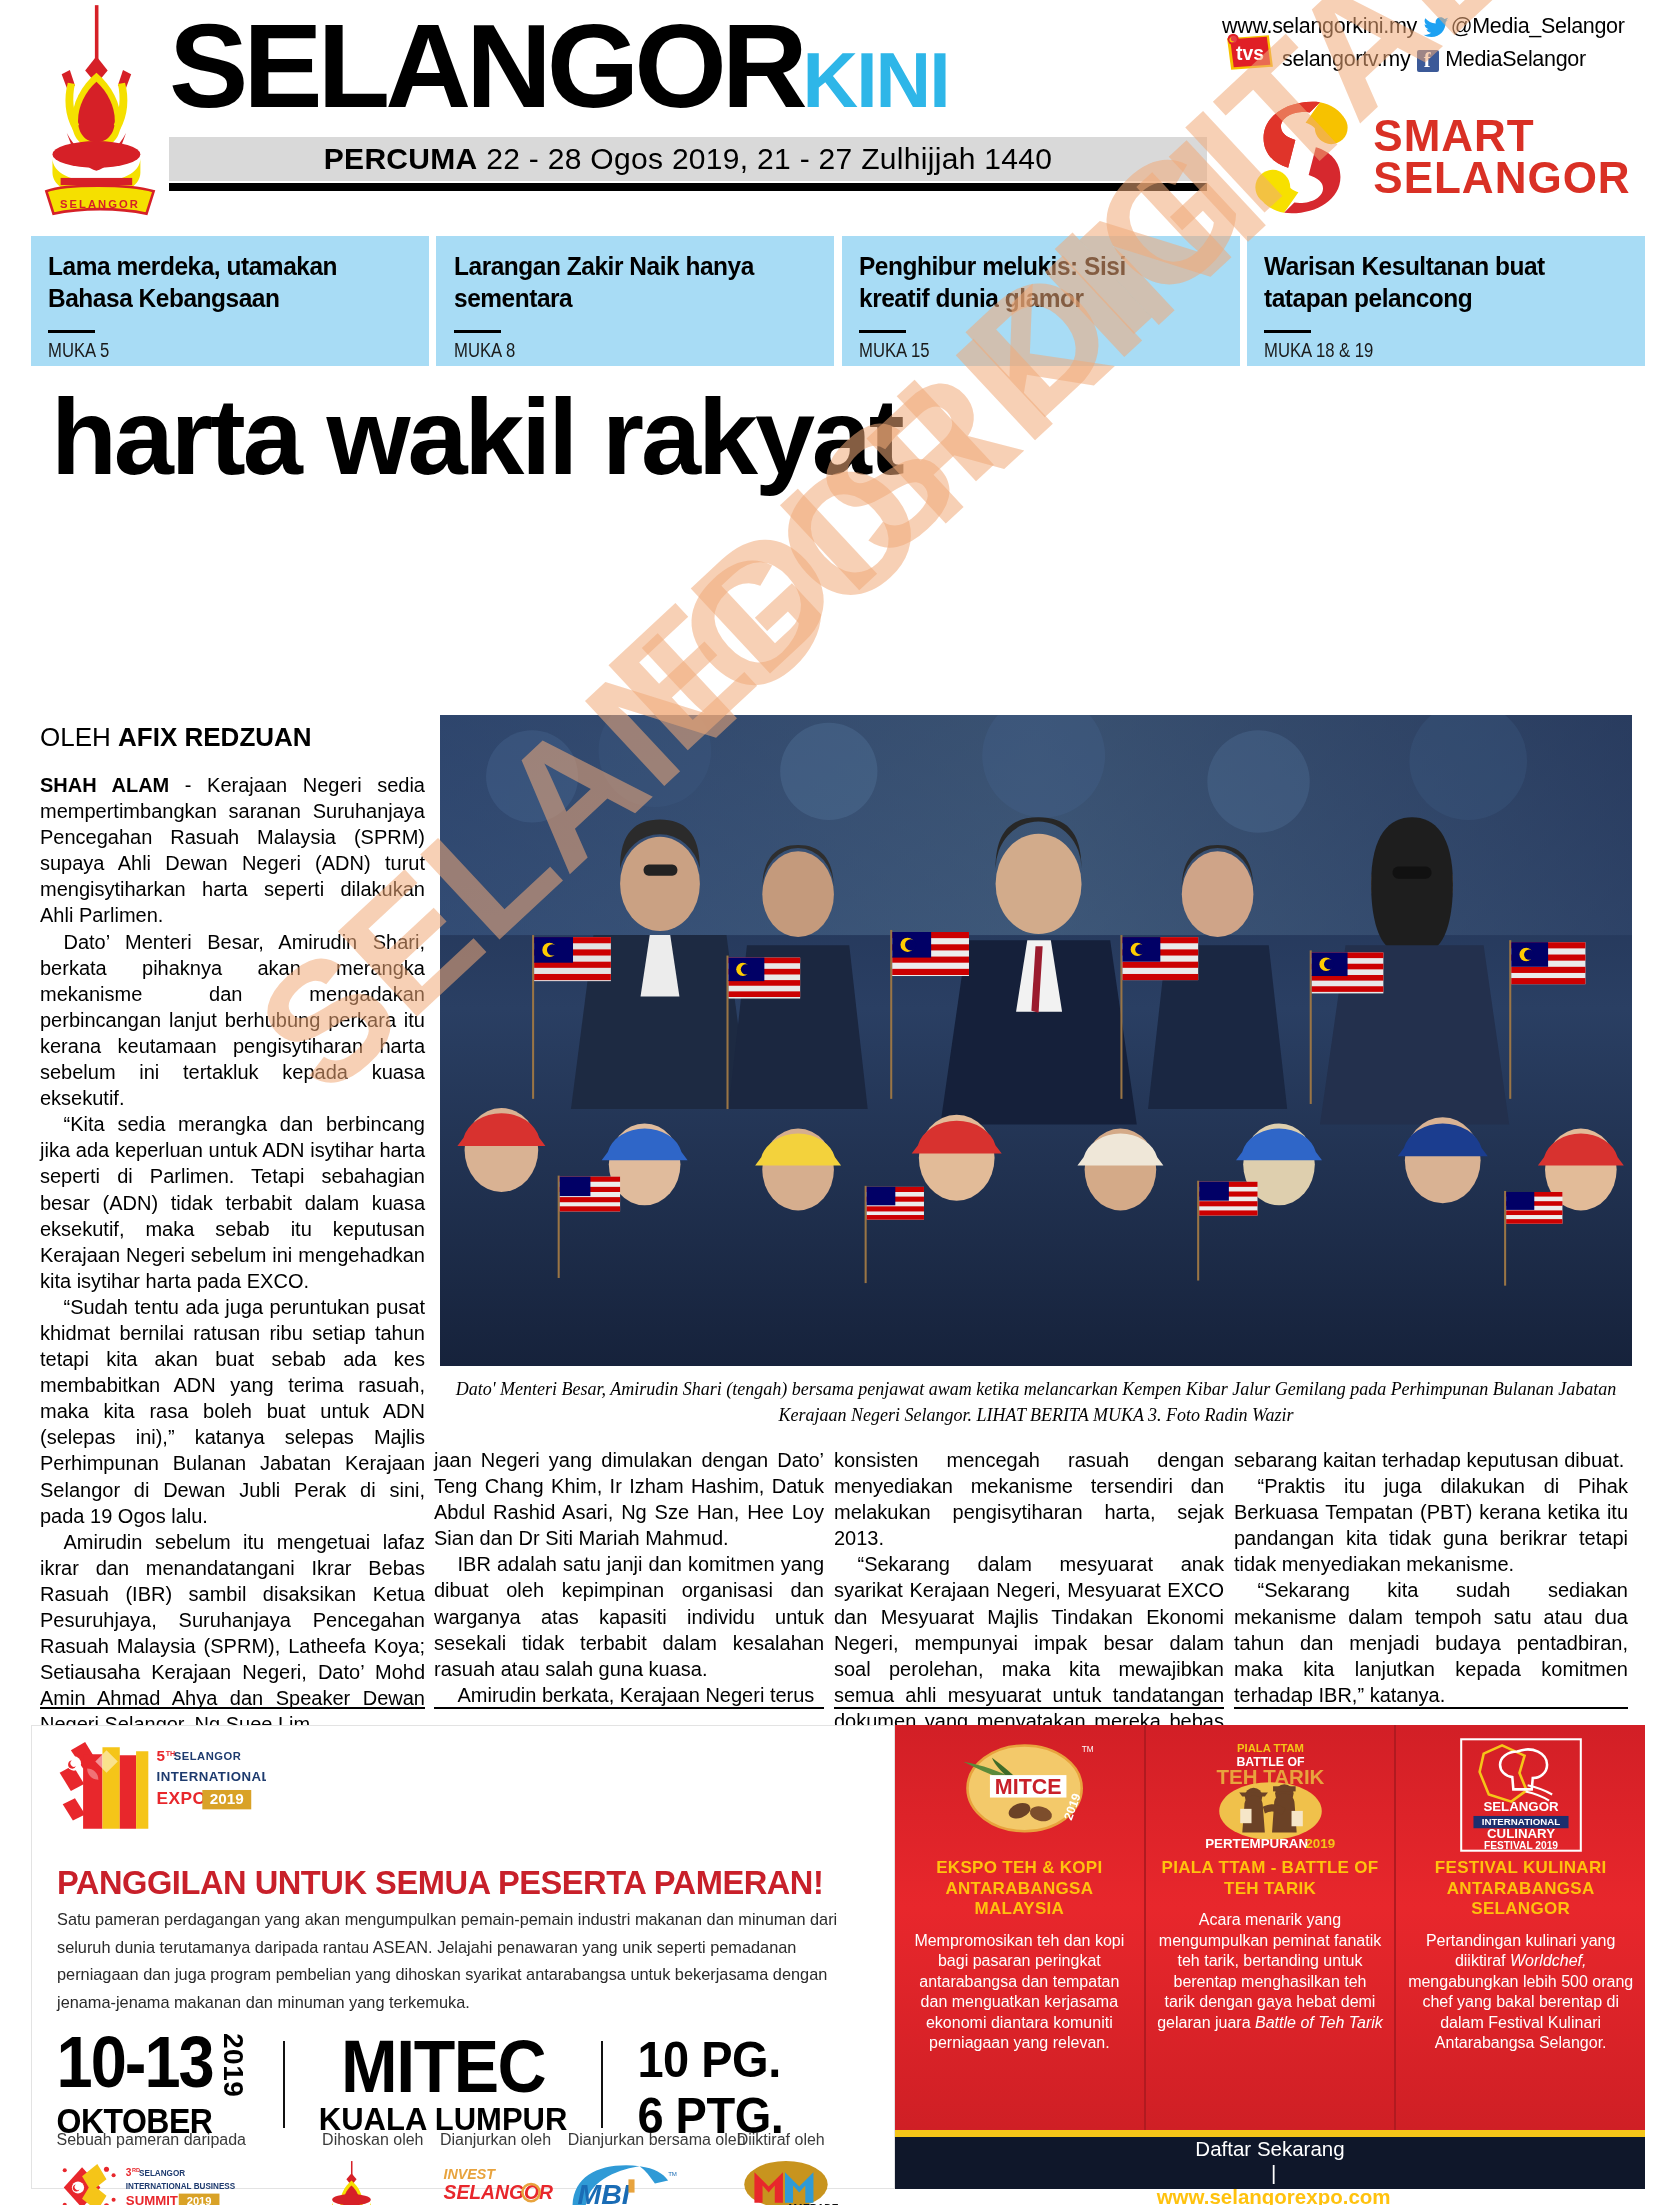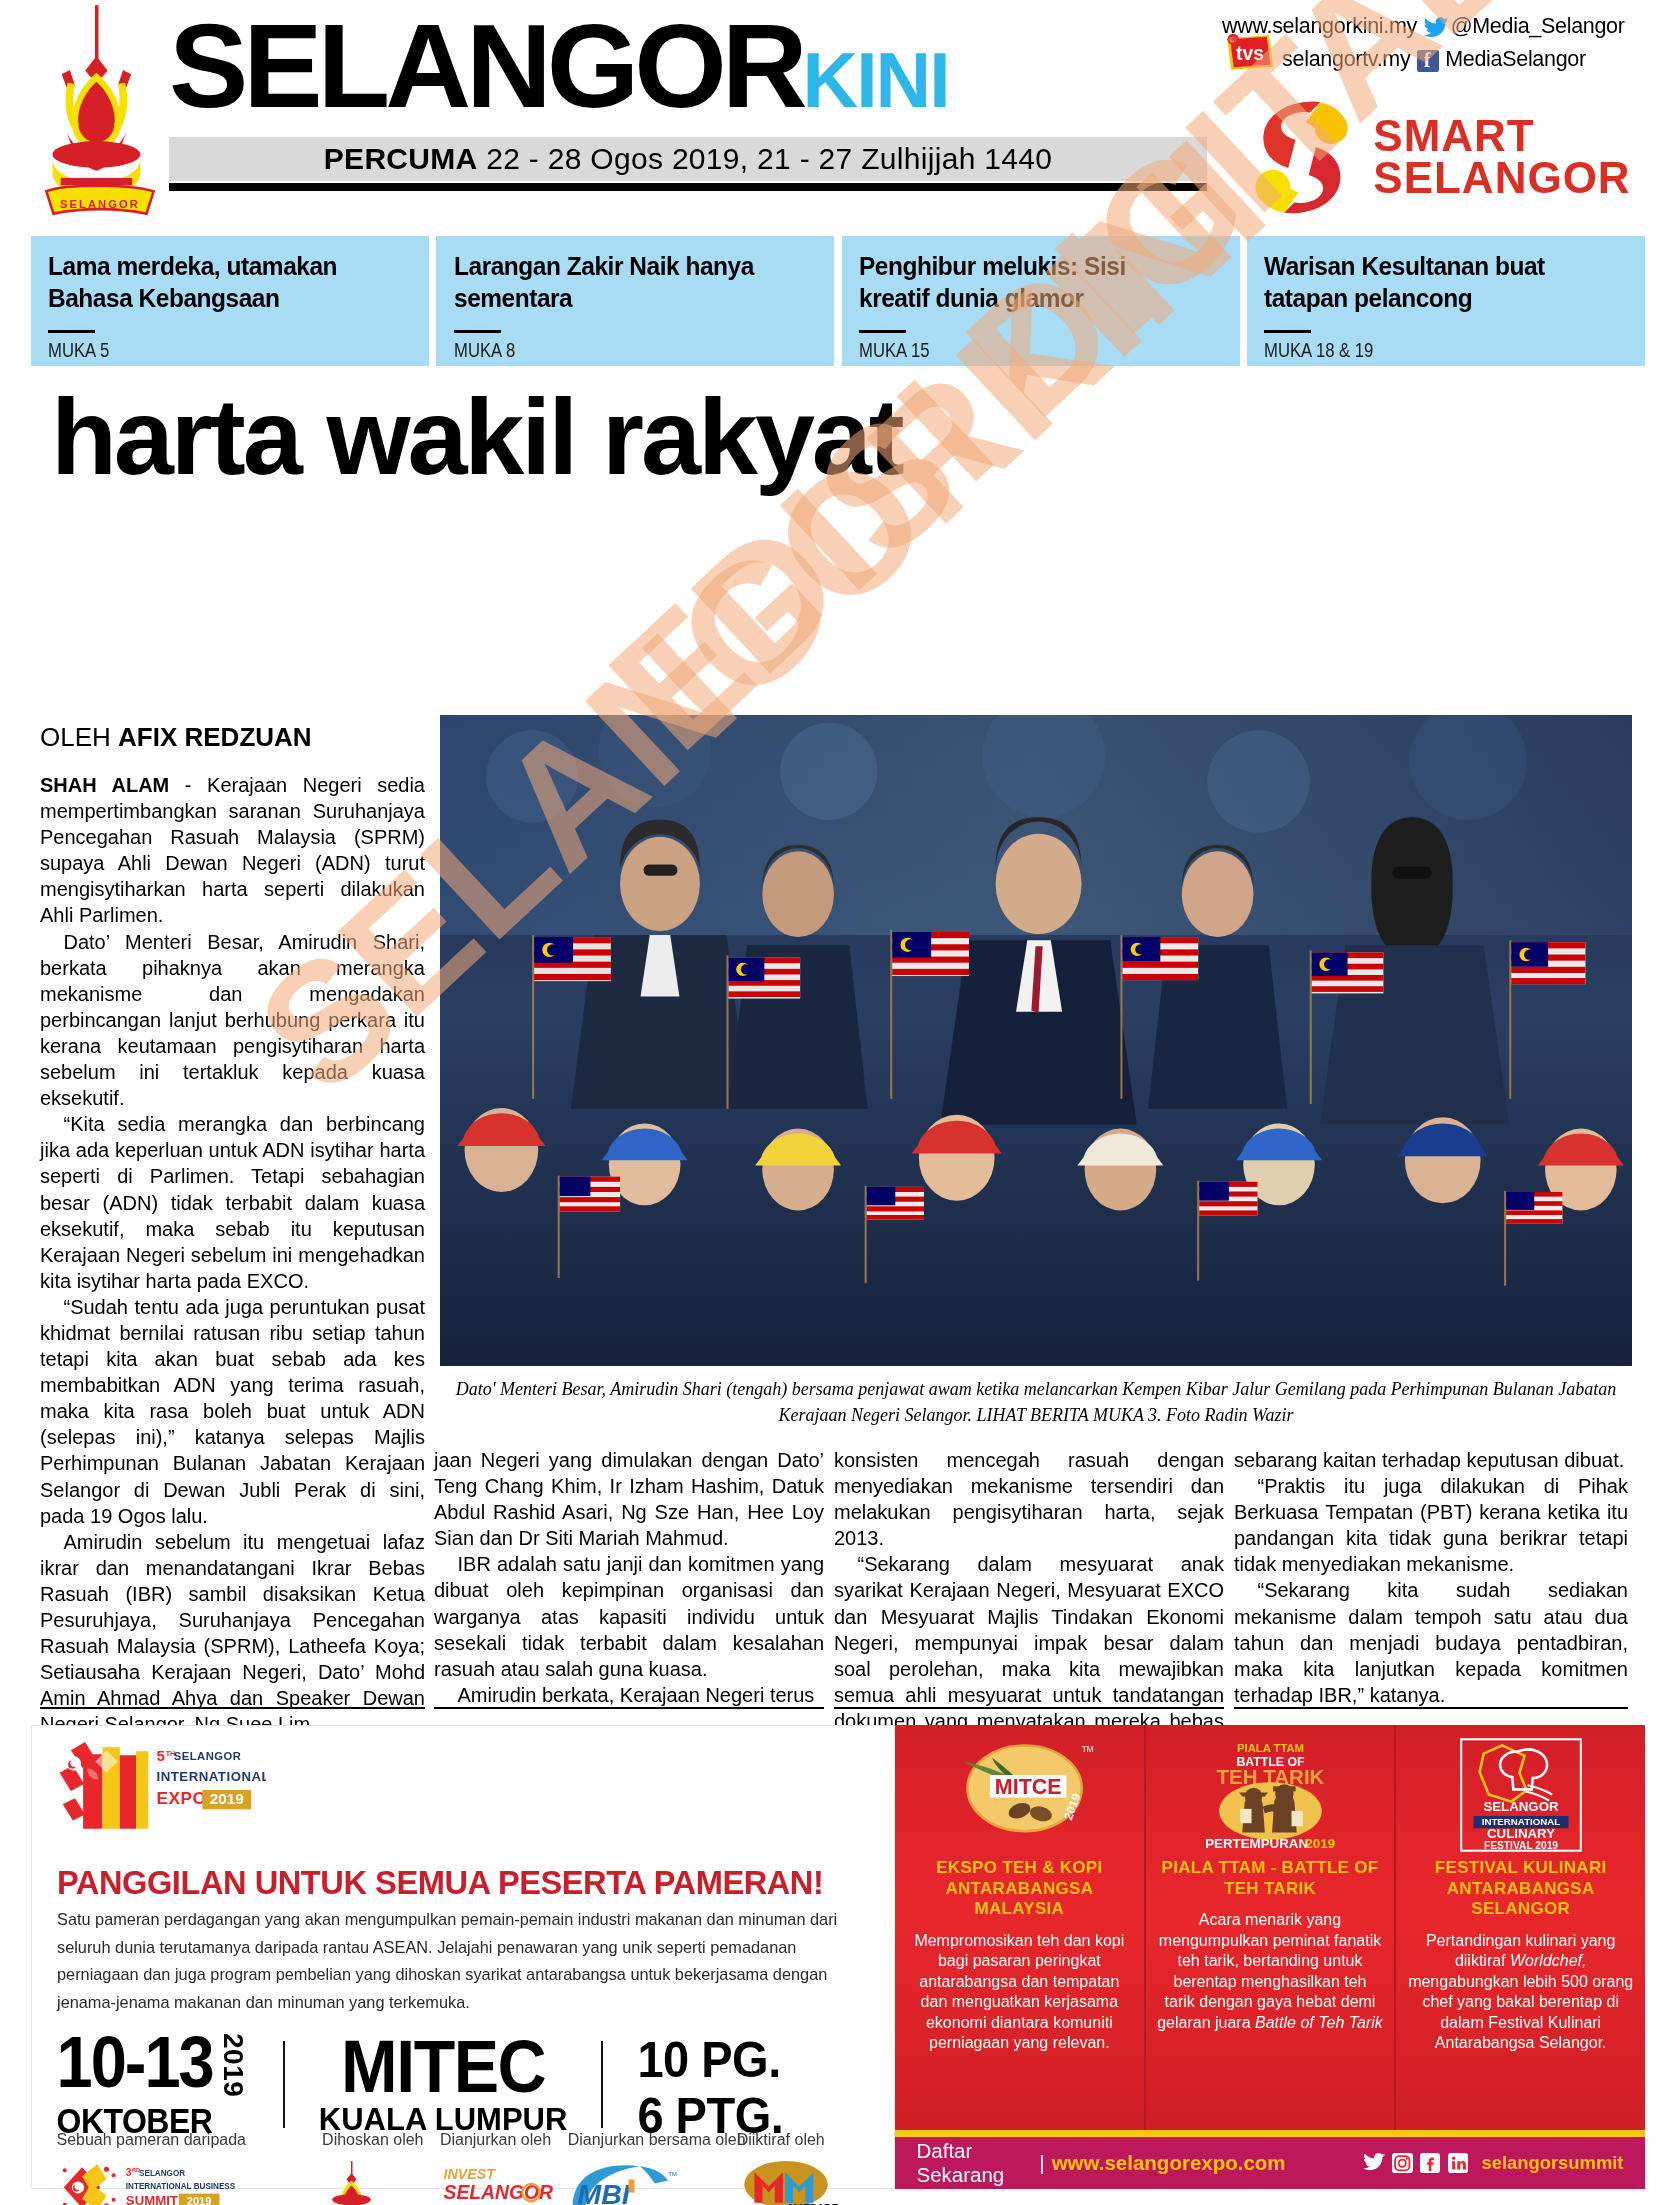--- a/index.html
+++ b/index.html
@@ -96,21 +96,21 @@
   .rcols{position:absolute;left:0;top:0;width:100%;height:405px;display:flex;}
   .rcol{flex:1;padding:11.3px 11.3px 0 11.3px;box-sizing:border-box;text-align:center;position:relative;
         background:linear-gradient(180deg,#d21f26 0%,#e8272c 45%,#cf1f25 100%);
         border-left:2.6px solid #b11a20;}
   .rcol:first-child{border-left:none;}
   .rlogo{height:118px;display:flex;align-items:center;justify-content:center;}
   .rtitle{color:#ffc20e;font-weight:bold;font-size:17px;line-height:1.2;letter-spacing:0.3px;margin-top:4.1px;}
   .rbody{color:#fff;font-size:16px;line-height:1.28;margin-top:11.3px;}
   .rbody i{font-style:italic;}
   .goldbar{position:absolute;left:0;top:405px;width:100%;height:7.2px;background:#f5c518;}
-  .adfoot{position:absolute;left:0;top:412px;width:100%;height:52px;background:#be185d;display:flex;align-items:center;padding:0 21.5px;box-sizing:border-box;}
+  .adfoot{position:absolute;left:0;top:412px;width:100%;height:52px;background:#0f172a;display:flex;align-items:center;padding:0 21.5px;box-sizing:border-box;flex-direction:column;}
   .adfoot .reg{color:#fff;font-size:20.5px;}
   .adfoot .url{color:#ffc20e;font-weight:bold;font-size:20.5px;margin-left:7.2px;}
   .adfoot .socials{margin-left:77px;display:flex;align-items:center;gap:7.2px;text-align:right;}
   .sq{width:20.5px;height:20.5px;background:#fff;border-radius:3.1px;position:relative;}
   .handle{color:#ffc20e;font-weight:bold;font-size:18.4px;margin-left:6.1px;}
 
   
   .wm{position:absolute;left:0;top:0;width:1675px;height:2205px;pointer-events:none;overflow:hidden;}
   .wm span{position:absolute;color:rgba(240,170,120,0.55);font-weight:bold;white-space:nowrap;}
   .wm .w1{font-size:169px;left:573px;top:644px;transform:rotate(-43deg);transform-origin:left top;}

